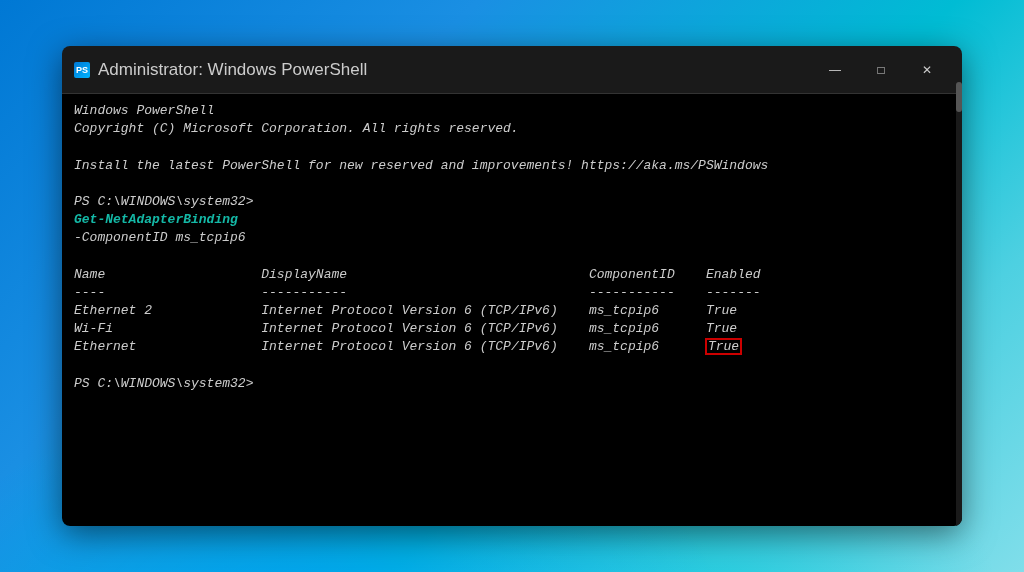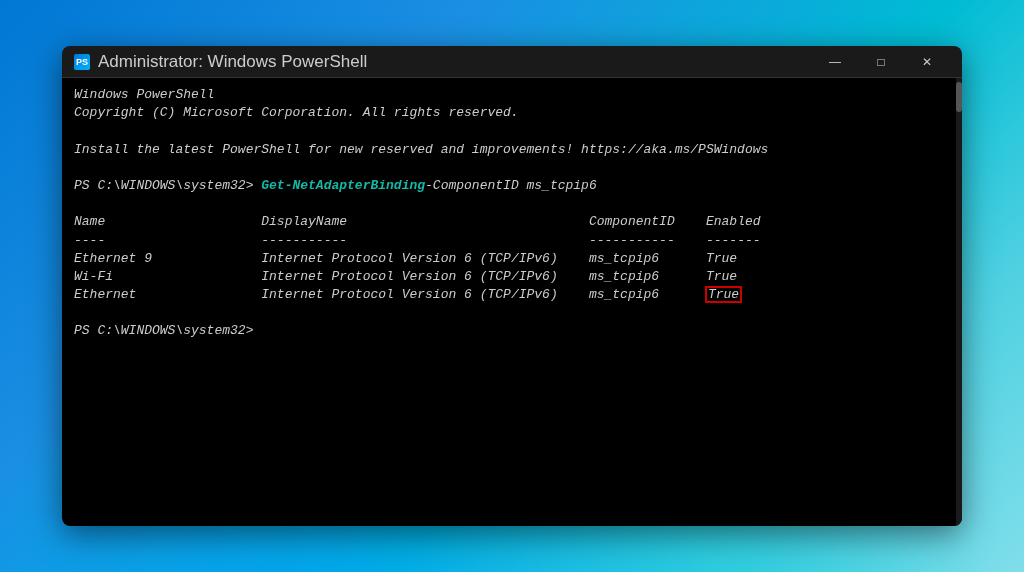--- a/index.html
+++ b/index.html
@@ -35,21 +35,21 @@
       height: 480px;
       border-radius: 8px;
       overflow: hidden;
       box-shadow: 0 8px 32px rgba(0,0,0,0.5);
       display: flex;
       flex-direction: column;
     }
 
     .title-bar {
       background: #1a1a1a;
-      height: 32px;
+      height: 48px;
       display: flex;
       align-items: center;
       padding: 0 12px;
       flex-shrink: 0;
       border-bottom: 1px solid #333;
     }
 
     .title-bar-icon {
       width: 16px;
       height: 16px;
@@ -101,20 +101,21 @@
 
     .line {
       line-height: 1.4;
       white-space: pre;
     }
 
     .prompt-line {
       display: flex;
       align-items: baseline;
       line-height: 1.4;
+      flex-direction: column;
     }
 
     .prompt-text {
       color: #cccccc;
       white-space: pre;
     }
 
     .cmd-highlight {
       color: #14b8a6;
       font-weight: bold;
@@ -184,21 +185,21 @@
     <div class="line">Install the latest PowerShell for new reserved and improvements! https://aka.ms/PSWindows</div>
     <div class="line">&nbsp;</div>
     <div class="prompt-line">
       <span class="prompt-text">PS C:\WINDOWS\system32&gt; </span>
         <span class="cmd-highlight">Get-NetAdapterBinding</span>
         <span class="cmd-param"> -ComponentID ms_tcpip6</span>
     </div>
     <div class="line">&nbsp;</div>
     <div class="line table-header"><span>Name                    </span><span>DisplayName                               </span><span>ComponentID    </span><span>Enabled</span></div>
     <div class="line separator"><span>----                    </span><span>-----------                               </span><span>-----------    </span><span>-------</span></div>
-    <div class="line table-row"><span>Ethernet 9              </span><span>Internet Protocol Version 6 (TCP/IPv6)    </span><span>ms_tcpip6      </span><span>True</span></div>
+    <div class="line table-row"><span>Ethernet 2              </span><span>Internet Protocol Version 6 (TCP/IPv6)    </span><span>ms_tcpip6      </span><span>True</span></div>
     <div class="line table-row"><span>Wi-Fi                   </span><span>Internet Protocol Version 6 (TCP/IPv6)    </span><span>ms_tcpip6      </span><span>True</span></div>
     <div class="line table-row"><span>Ethernet                </span><span>Internet Protocol Version 6 (TCP/IPv6)    </span><span>ms_tcpip6      </span><span class="highlighted-true">True</span></div>
     <div class="line">&nbsp;</div>
     <div class="prompt-line">
       <span class="prompt-text">PS C:\WINDOWS\system32&gt; </span>
     </div>
   </div>
   <div class="scrollbar">
     <div class="scrollbar-thumb"></div>
   </div>

